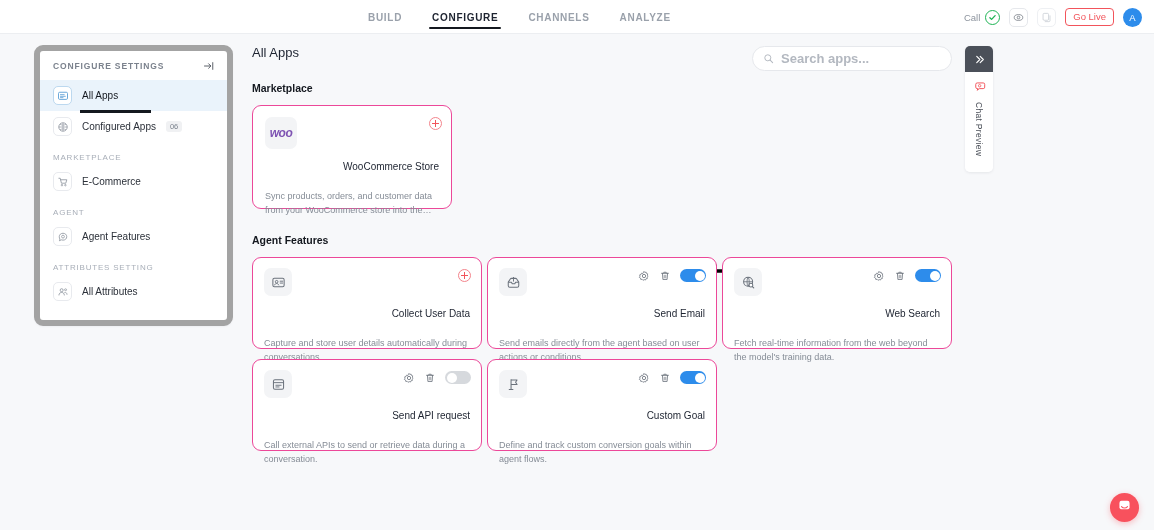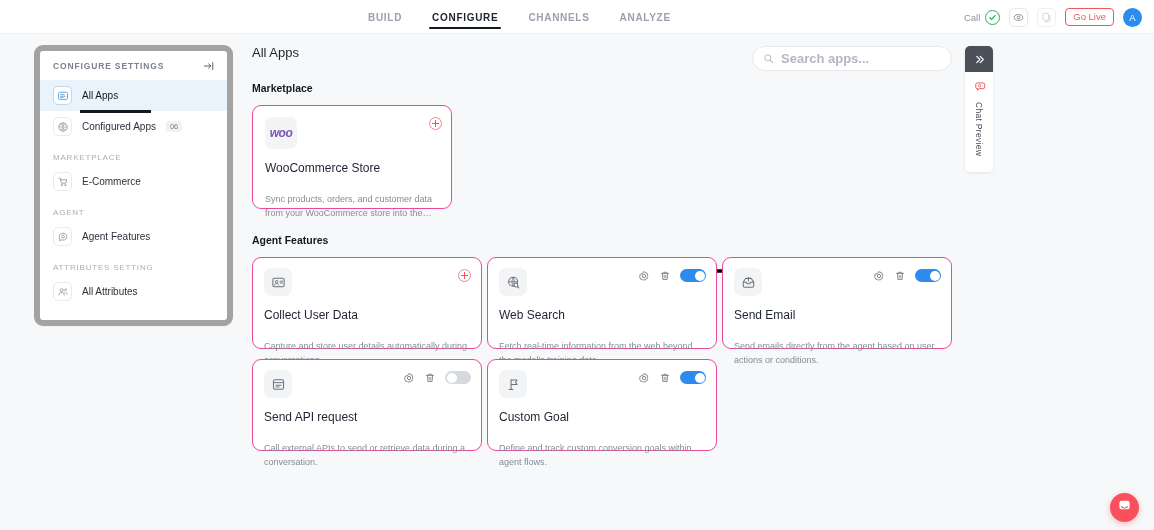--- a/index.html
+++ b/index.html
@@ -95,21 +95,21 @@
   .section-title { font-size: 10.5px; color: #14181f; font-weight: 700; margin-bottom: 11px; }
 
   .card {
     background: #fff; border: 1px solid #ec4899; border-radius: 9px; position: relative;
   }
   .card-ico {
     width: 28px; height: 28px; border-radius: 7px; background: #f3f4f6;
     display: flex; align-items: center; justify-content: center;
   }
   .card-ico svg { width: 15px; height: 15px; }
-  .card-title { font-size: 12px; color: #1d2330; margin-top: 12px; }
+  .card-title { font-size: 10px; color: #1d2330; margin-top: 12px; text-align: right; }
   .card-desc { font-size: 9px; color: #858c96; line-height: 1.5; margin-top: 18px; }
 
   .plus-circle {
     position: absolute; width: 13px; height: 13px; border-radius: 50%;
     border: 1.3px solid #f3848c; display: flex; align-items: center; justify-content: center;
     cursor: pointer; background: #fff;
   }
   .plus-circle::before, .plus-circle::after {
     content: ""; position: absolute; background: #f2545b;
   }
@@ -320,20 +320,49 @@
             </svg>
         </div>
         <div class="plus-circle" style="right:10px;top:11px;"></div>
         <div class="card-title">Collect User Data</div>
         <div class="card-desc">Capture and store user details automatically during conversations.</div>
       </div>
 
       <div class="card feat-card">
         <div class="card-ico">
           <svg viewBox="0 0 16 16">
+              <path d="M2.4 7.6 V11.4 a1.6 1.6 0 0 0 1.6 1.6 h8 a1.6 1.6 0 0 0 1.6-1.6 V7.6 L11.4 4.2 a1.4 1.4 0 0 0-1.1-.6 H5.7 a1.4 1.4 0 0 0-1.1.6 Z" stroke="#6b727c" stroke-width="1.1" fill="none" stroke-linejoin="round"></path>
+              <path d="M2.4 7.8 h3.4 l.8 1.6 h2.8 l.8-1.6 h3.4" stroke="#6b727c" stroke-width="1.1" fill="none" stroke-linejoin="round"></path>
+              <path d="M8 6.6 V2.6 M6.6 4 L8 2.5 L9.4 4" stroke="#6b727c" stroke-width="1" fill="none" stroke-linecap="round" stroke-linejoin="round"></path>
+            </svg>
+        </div>
+        <div class="feat-ctrls">
+          <span class="ctrl-ico">
+            <svg viewBox="0 0 16 16">
+                <circle cx="8" cy="8" r="2.2" stroke="#6b727c" stroke-width="1.1" fill="none"></circle>
+                <path d="M8 1.8 l1 1.5 1.8-.5 .5 1.8 1.8.6 -.8 1.7 1.2 1.4 -1.4 1.2 .4 1.8 -1.8.4 -.8 1.7 -1.7-.7 -1.5 1.1 -1.2-1.4 -1.8.2 -.3-1.8 -1.6-.9 .9-1.6 -.5-1.8 1.8-.5 .6-1.7 1.7.5Z" stroke="#6b727c" stroke-width="1" fill="none" stroke-linejoin="round"></path>
+              </svg>
+          </span>
+          <span class="ctrl-ico">
+            <svg viewBox="0 0 16 16">
+                <path d="M3.4 4.4 h9.2 M6.4 4.4 V3 h3.2 v1.4 M4.6 4.4 l.6 8.2 h5.6 l.6-8.2" stroke="#6b727c" stroke-width="1.1" fill="none" stroke-linecap="round" stroke-linejoin="round"></path>
+                <path d="M7 7 v3.4 M9 7 v3.4" stroke="#6b727c" stroke-width=".9" stroke-linecap="round"></path>
+              </svg>
+          </span>
+          <span class="toggle on">
+              <span class="knob"></span>
+            </span>
+        </div>
+        <div class="card-title">Send Email</div>
+        <div class="card-desc">Send emails directly from the agent based on user actions or conditions.</div>
+      </div>
+
+      <div class="card feat-card">
+        <div class="card-ico">
+          <svg viewBox="0 0 16 16">
               <circle cx="7.6" cy="7.2" r="4.8" stroke="#6b727c" stroke-width="1.1" fill="none"></circle>
               <path d="M2.8 7.2 h9.6 M7.6 2.4 c1.6 1.8 1.6 7.8 0 9.6 M7.6 2.4 c-1.6 1.8-1.6 7.8 0 9.6" stroke="#6b727c" stroke-width=".9" fill="none"></path>
               <circle cx="10.6" cy="10.8" r="2" stroke="#6b727c" stroke-width="1.1" fill="#fff"></circle>
               <path d="M12.1 12.3 L13.6 13.8" stroke="#6b727c" stroke-width="1.2" stroke-linecap="round"></path>
             </svg>
         </div>
         <div class="feat-ctrls">
           <span class="ctrl-ico">
             <svg viewBox="0 0 16 16">
                 <circle cx="8" cy="8" r="2.2" stroke="#6b727c" stroke-width="1.1" fill="none"></circle>
@@ -345,49 +374,20 @@
                 <path d="M3.4 4.4 h9.2 M6.4 4.4 V3 h3.2 v1.4 M4.6 4.4 l.6 8.2 h5.6 l.6-8.2" stroke="#6b727c" stroke-width="1.1" fill="none" stroke-linecap="round" stroke-linejoin="round"></path>
                 <path d="M7 7 v3.4 M9 7 v3.4" stroke="#6b727c" stroke-width=".9" stroke-linecap="round"></path>
               </svg>
           </span>
           <span class="toggle on">
               <span class="knob"></span>
             </span>
         </div>
         <div class="card-title">Web Search</div>
         <div class="card-desc">Fetch real-time information from the web beyond the model's training data.</div>
-      </div>
-
-      <div class="card feat-card">
-        <div class="card-ico">
-          <svg viewBox="0 0 16 16">
-              <path d="M2.4 7.6 V11.4 a1.6 1.6 0 0 0 1.6 1.6 h8 a1.6 1.6 0 0 0 1.6-1.6 V7.6 L11.4 4.2 a1.4 1.4 0 0 0-1.1-.6 H5.7 a1.4 1.4 0 0 0-1.1.6 Z" stroke="#6b727c" stroke-width="1.1" fill="none" stroke-linejoin="round"></path>
-              <path d="M2.4 7.8 h3.4 l.8 1.6 h2.8 l.8-1.6 h3.4" stroke="#6b727c" stroke-width="1.1" fill="none" stroke-linejoin="round"></path>
-              <path d="M8 6.6 V2.6 M6.6 4 L8 2.5 L9.4 4" stroke="#6b727c" stroke-width="1" fill="none" stroke-linecap="round" stroke-linejoin="round"></path>
-            </svg>
-        </div>
-        <div class="feat-ctrls">
-          <span class="ctrl-ico">
-            <svg viewBox="0 0 16 16">
-                <circle cx="8" cy="8" r="2.2" stroke="#6b727c" stroke-width="1.1" fill="none"></circle>
-                <path d="M8 1.8 l1 1.5 1.8-.5 .5 1.8 1.8.6 -.8 1.7 1.2 1.4 -1.4 1.2 .4 1.8 -1.8.4 -.8 1.7 -1.7-.7 -1.5 1.1 -1.2-1.4 -1.8.2 -.3-1.8 -1.6-.9 .9-1.6 -.5-1.8 1.8-.5 .6-1.7 1.7.5Z" stroke="#6b727c" stroke-width="1" fill="none" stroke-linejoin="round"></path>
-              </svg>
-          </span>
-          <span class="ctrl-ico">
-            <svg viewBox="0 0 16 16">
-                <path d="M3.4 4.4 h9.2 M6.4 4.4 V3 h3.2 v1.4 M4.6 4.4 l.6 8.2 h5.6 l.6-8.2" stroke="#6b727c" stroke-width="1.1" fill="none" stroke-linecap="round" stroke-linejoin="round"></path>
-                <path d="M7 7 v3.4 M9 7 v3.4" stroke="#6b727c" stroke-width=".9" stroke-linecap="round"></path>
-              </svg>
-          </span>
-          <span class="toggle on">
-              <span class="knob"></span>
-            </span>
-        </div>
-        <div class="card-title">Send Email</div>
-        <div class="card-desc">Send emails directly from the agent based on user actions or conditions.</div>
       </div>
 
       <div class="card feat-card" style="margin-top:5px;">
         <div class="card-ico">
           <svg viewBox="0 0 16 16">
               <rect x="2.6" y="3" width="10.8" height="10" rx="1.6" stroke="#6b727c" stroke-width="1.1" fill="none"></rect>
               <path d="M2.6 6 h10.8" stroke="#6b727c" stroke-width="1"></path>
               <path d="M5.2 8.8 h5.6 M5.2 10.6 h3.4" stroke="#6b727c" stroke-width="1" stroke-linecap="round"></path>
             </svg>
         </div>

